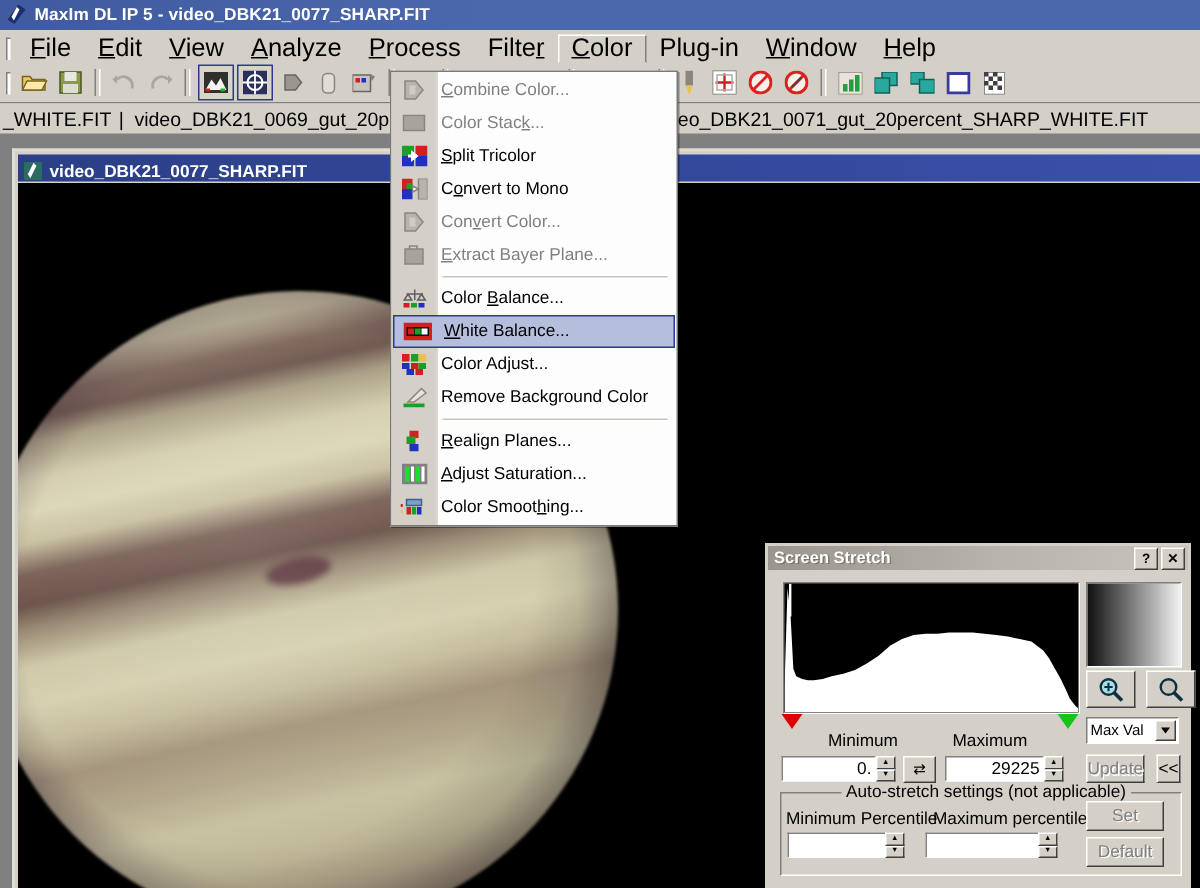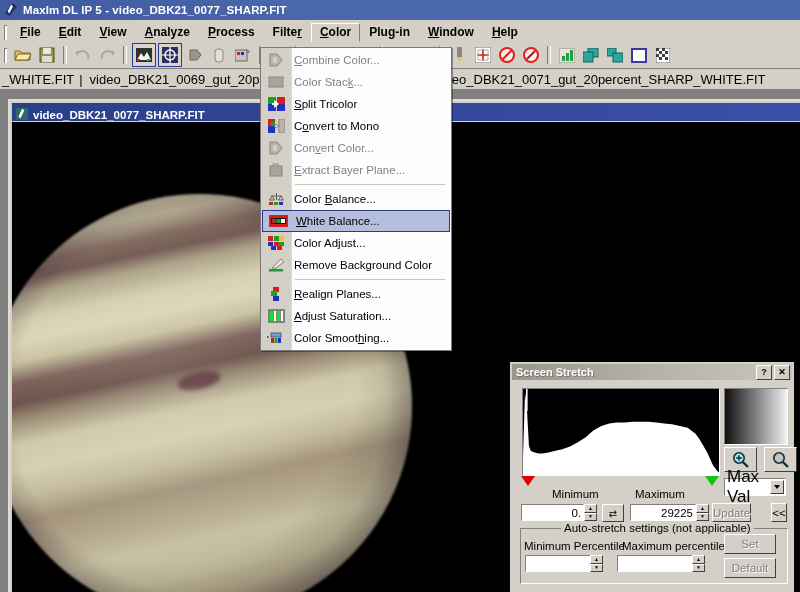--- a/index.html
+++ b/index.html
@@ -39,22 +39,22 @@
 
   
   .menubar{
     position:absolute;left:0;top:22px;width:800px;height:20px;
     background:#d4d0c8;display:flex;align-items:center;
   }
   .grip{width:7px;height:16px;margin:0 2px 0 2px;position:relative;flex:0 0 auto;}
   .grip:before{content:"";position:absolute;left:2px;top:1px;width:2px;height:14px;
     background:#ffffff;border-left:1px solid #808080;border-top:1px solid #808080;}
   .menuitem{
-    padding:2px 8px 3px 8px;color:#000;font-size:12px;white-space:nowrap;
-    border:1px solid transparent;line-height:12px;font-weight:bold;
+    padding:2px 8px 3px 8px;color:#000;font-size:17px;white-space:nowrap;
+    border:1px solid transparent;line-height:12px;
   }
   .menuitem.active{
     border-left:1px solid #ffffff;border-top:1px solid #ffffff;
     border-right:1px solid #808080;border-bottom:1px solid #d4d0c8;
     background:#d4d0c8;position:relative;z-index:40;
   }
   .menuitem u{text-decoration:underline;}
 
   
   .toolbar{
@@ -229,21 +229,21 @@
   .btn3d.disabled{color:#808080;text-shadow:1px 1px 0 #ffffff;}
 
   .gradbox{position:absolute;left:212px;top:6px;width:62px;height:55px;
     border-left:1px solid #808080;border-top:1px solid #808080;
     border-right:1px solid #ffffff;border-bottom:1px solid #ffffff;
     background:linear-gradient(to right,#101010,#f2f2f2);}
   .combo{
     position:absolute;left:212px;top:96px;width:62px;height:18px;background:#ffffff;
     border-left:1px solid #808080;border-top:1px solid #808080;
     border-right:1px solid #ffffff;border-bottom:1px solid #ffffff;
-    display:flex;align-items:center;font-size:17px;color:#000;box-sizing:border-box;
+    display:flex;align-items:center;font-size:10px;color:#000;box-sizing:border-box;
   }
   .combo .cv{padding-left:2px;flex:1 1 auto;}
   .combo .carrow{
     width:14px;height:14px;margin-right:1px;background:#d4d0c8;
     border-left:1px solid #ffffff;border-top:1px solid #ffffff;
     border-right:1px solid #404040;border-bottom:1px solid #404040;
     display:flex;align-items:center;justify-content:center;flex:0 0 auto;box-sizing:border-box;
   }
   .carrow i{display:block;width:0;height:0;border-left:3px solid transparent;border-right:3px solid transparent;border-top:4px solid #000;}
 
@@ -715,21 +715,21 @@
           </svg>
       </div>
 
       <div class="combo">
         <span class="cv">Max Val</span>
         <span class="carrow">
             <i></i>
           </span>
       </div>
 
-      <div class="btn3d disabled" style="left:200px;top:121px;width:39px;height:19px;">Update</div>
+      <div class="btn3d disabled" style="left:212px;top:121px;width:39px;height:19px;">Update</div>
       <div class="btn3d" style="left:259px;top:121px;width:16px;height:19px;">&lt;&lt;</div>
 
       <div class="groupbox">
         <div class="gtitle">Auto-stretch settings (not applicable)</div>
       </div>
       <div class="lbl" style="left:12px;top:158px;">Minimum Percentile</div>
       <div class="lbl" style="left:110px;top:158px;">Maximum percentile</div>
 
       <div class="fld empty" style="left:13px;top:173px;width:78px;"></div>
       <div class="spin" style="left:78px;top:173px;">

